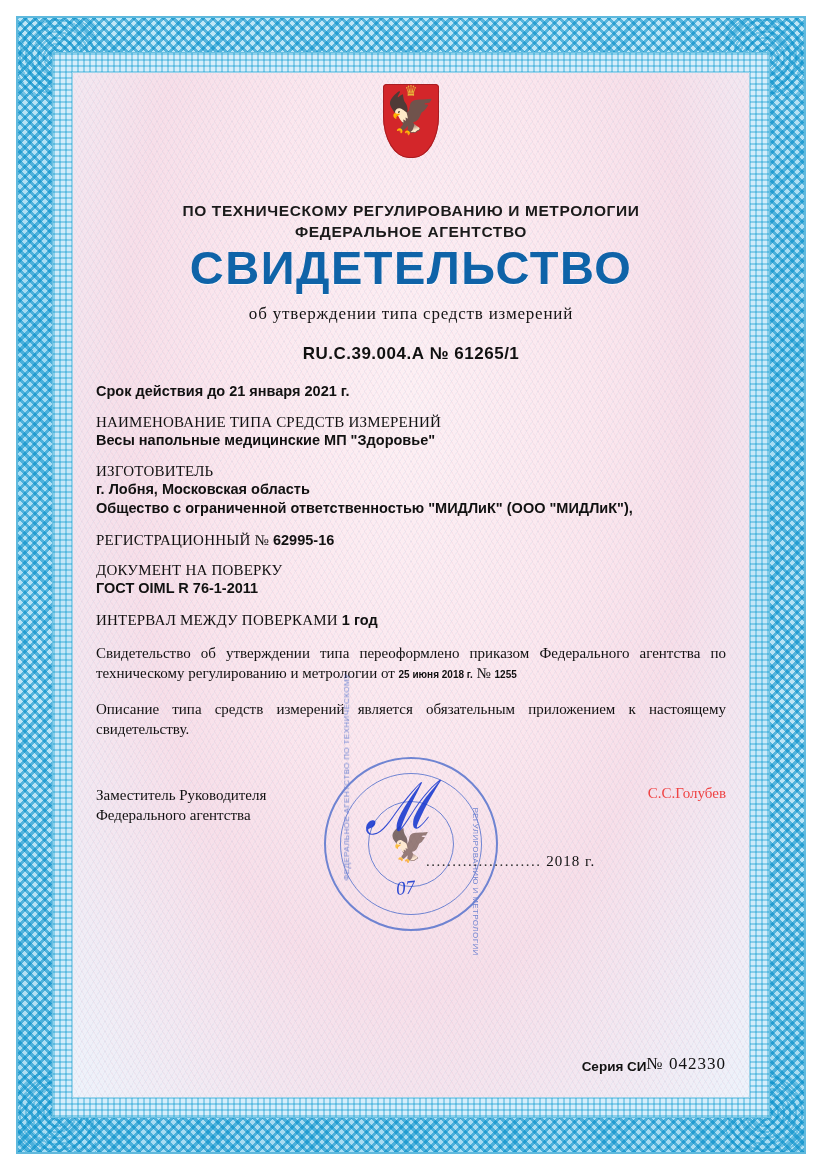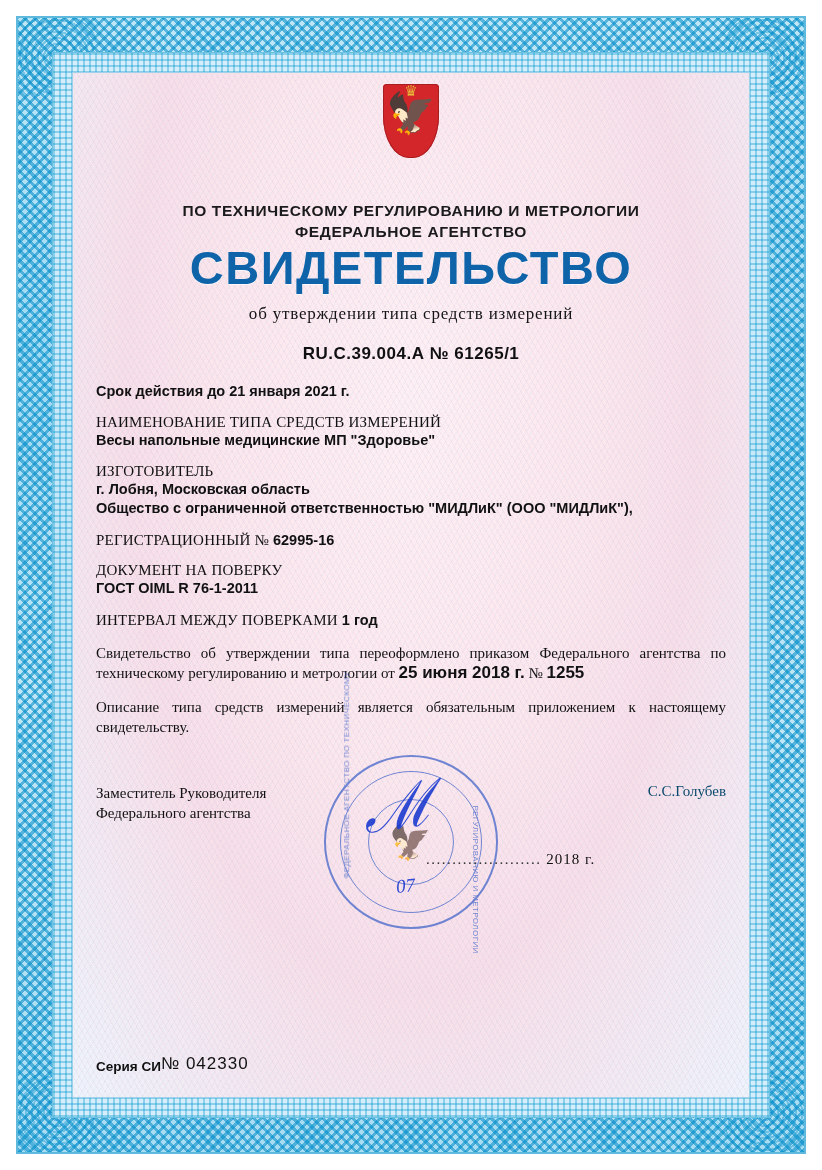--- a/index.html
+++ b/index.html
@@ -113,29 +113,29 @@
   }
   .valline{display:block;}
   .line-inline{
     font-family:"Liberation Sans", sans-serif;font-weight:bold;font-size:14.5px;
   }
   .spacer-10{height:11px;}
   .para{
     margin-top:14px;font-size:15px;line-height:20px;text-align:justify;
     color:#111;
   }
-  .para b{font-family:"Liberation Sans", sans-serif;font-size:17px;}
+  .para b{font-family:"Liberation Sans", sans-serif;font-size:10px;}
   .sign-block{
     margin-top:46px;position:relative;height:120px;
   }
   .sign-left{
     position:absolute;left:0;top:0;font-size:15px;line-height:20px;color:#111;
   }
   .sign-right{
-    position:absolute;right:0;top:0;font-size:15px;color:#0c4a6e;
+    position:absolute;right:0;top:0;font-size:15px;color:#ef4444;
   }
   .date-line{
     position:absolute;left:330px;top:68px;font-size:15px;color:#111;
     letter-spacing:1px;
   }
   .dots{letter-spacing:1.5px;color:#333;}
   
   .stamp{
     position:absolute;left:228px;top:-28px;width:170px;height:170px;
     border-radius:50%;
@@ -168,27 +168,27 @@
     font-size:62px;line-height:70px;font-style:italic;
     opacity:.9;transform:rotate(-8deg);
   }
   .handdate{
     position:absolute;left:300px;top:92px;color:#1b3bd0;
     font-style:italic;font-size:19px;transform:rotate(-6deg);opacity:.9;
   }
   
   .footer{
     position:absolute;left:96px;right:96px;bottom:96px;
-    display:flex;justify-content:flex-start;align-items:flex-end;
+    display:flex;justify-content:flex-end;align-items:flex-end;
   }
   .series{
     font-family:"Liberation Sans", sans-serif;font-weight:bold;font-size:13.5px;color:#111;
   }
   .docnum{
-    font-family:Liberation Sans, sans-serif;font-size:17px;color:#111;letter-spacing:1px;
+    font-family:Liberation Serif, serif;font-size:17px;color:#111;letter-spacing:1px;
   }
 </style>
 </head>
 <body>
 
 <div class="page">
 
   <div class="border-outer"></div>
   <div class="corner c-tl"></div>
   <div class="corner c-tr"></div>

